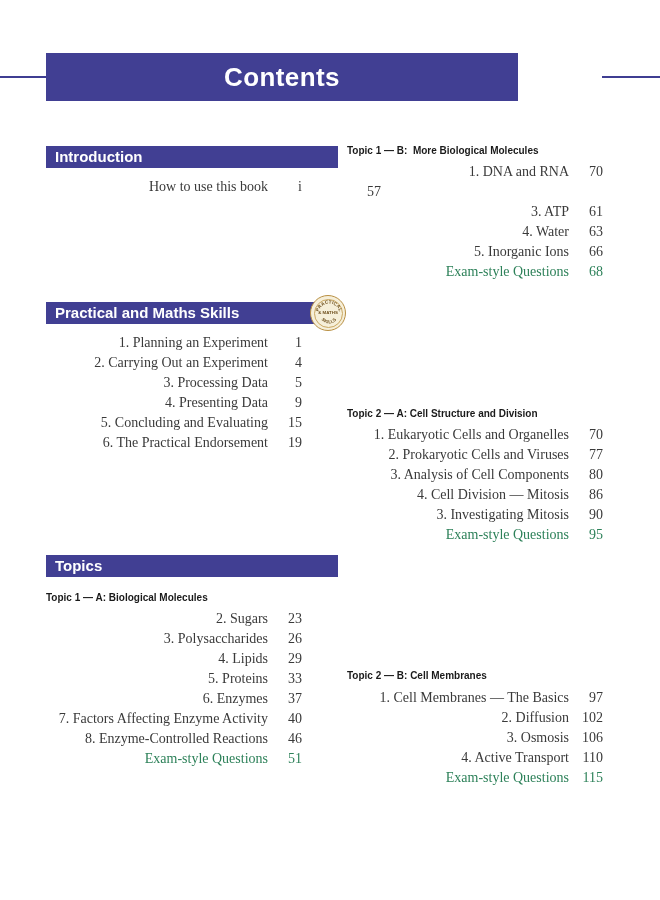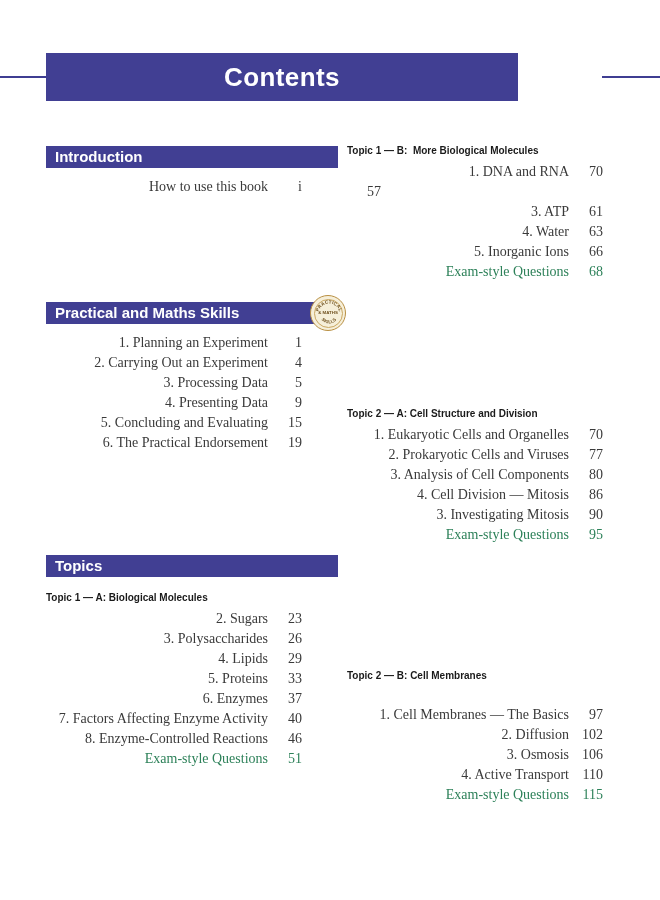--- a/index.html
+++ b/index.html
@@ -322,21 +322,21 @@
         </div>
         <div class="entry exam">
           <span class="label">Exam-style Questions</span>
           <span class="page">95</span>
         </div>
       </div>
   </div>
 
   <div style="position:absolute; left:0; top:666px; width:256px;">
     <div class="topic-heading">Topic 2 — B: Cell Membranes</div>
-    <div class="list" style="margin-top:20px;">
+    <div class="list" style="margin-top:3px;">
         <div class="entry">
           <span class="label">1. Cell Membranes — The Basics</span>
           <span class="page">97</span>
         </div>
         <div class="entry">
           <span class="label">2. Diffusion</span>
           <span class="page">102</span>
         </div>
         <div class="entry">
           <span class="label">3. Osmosis</span>

